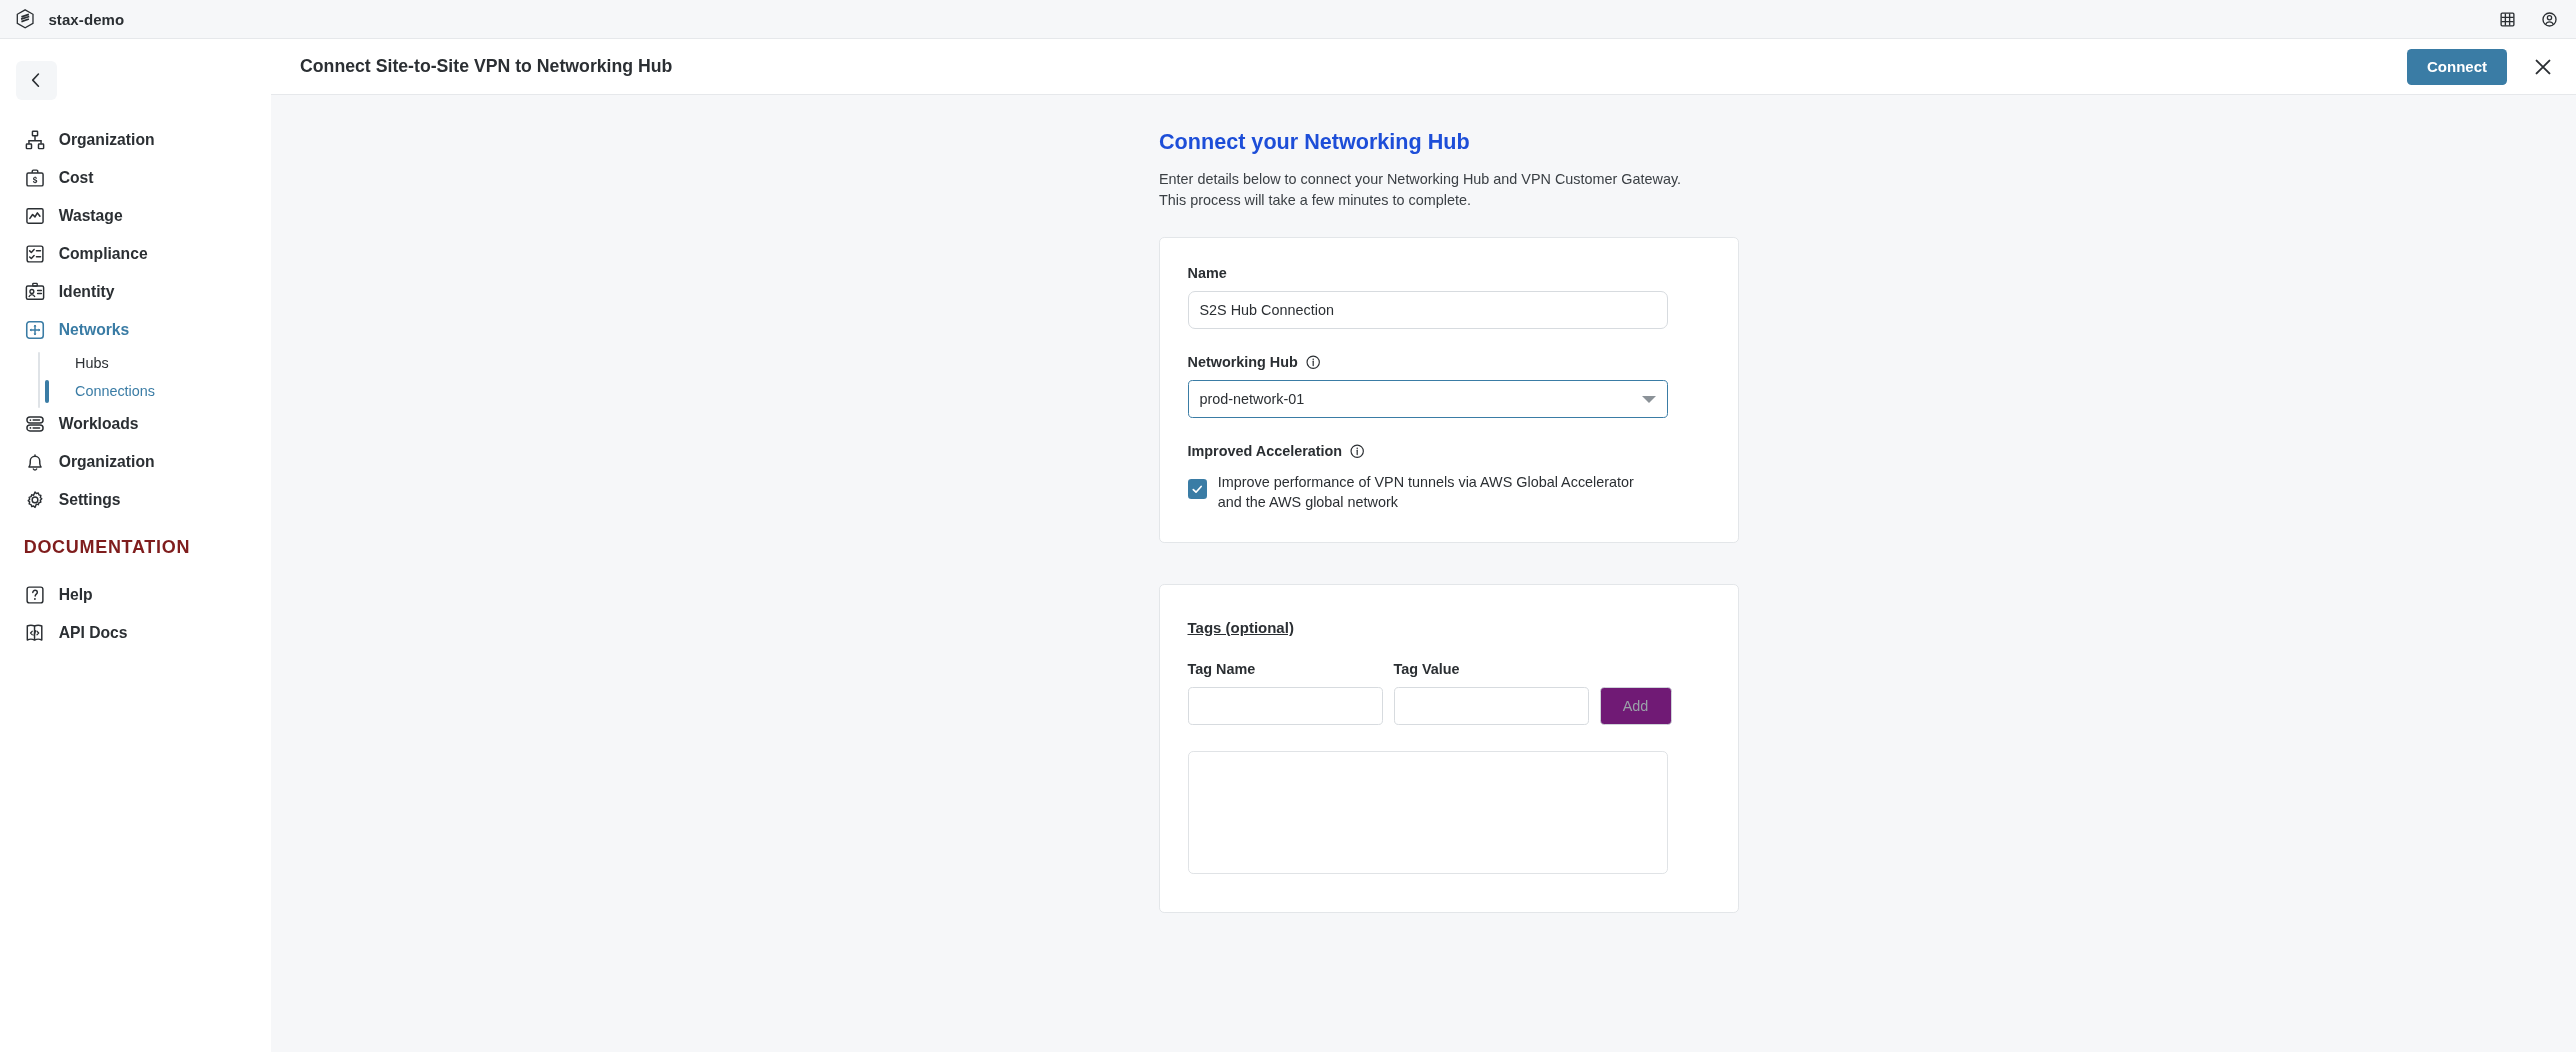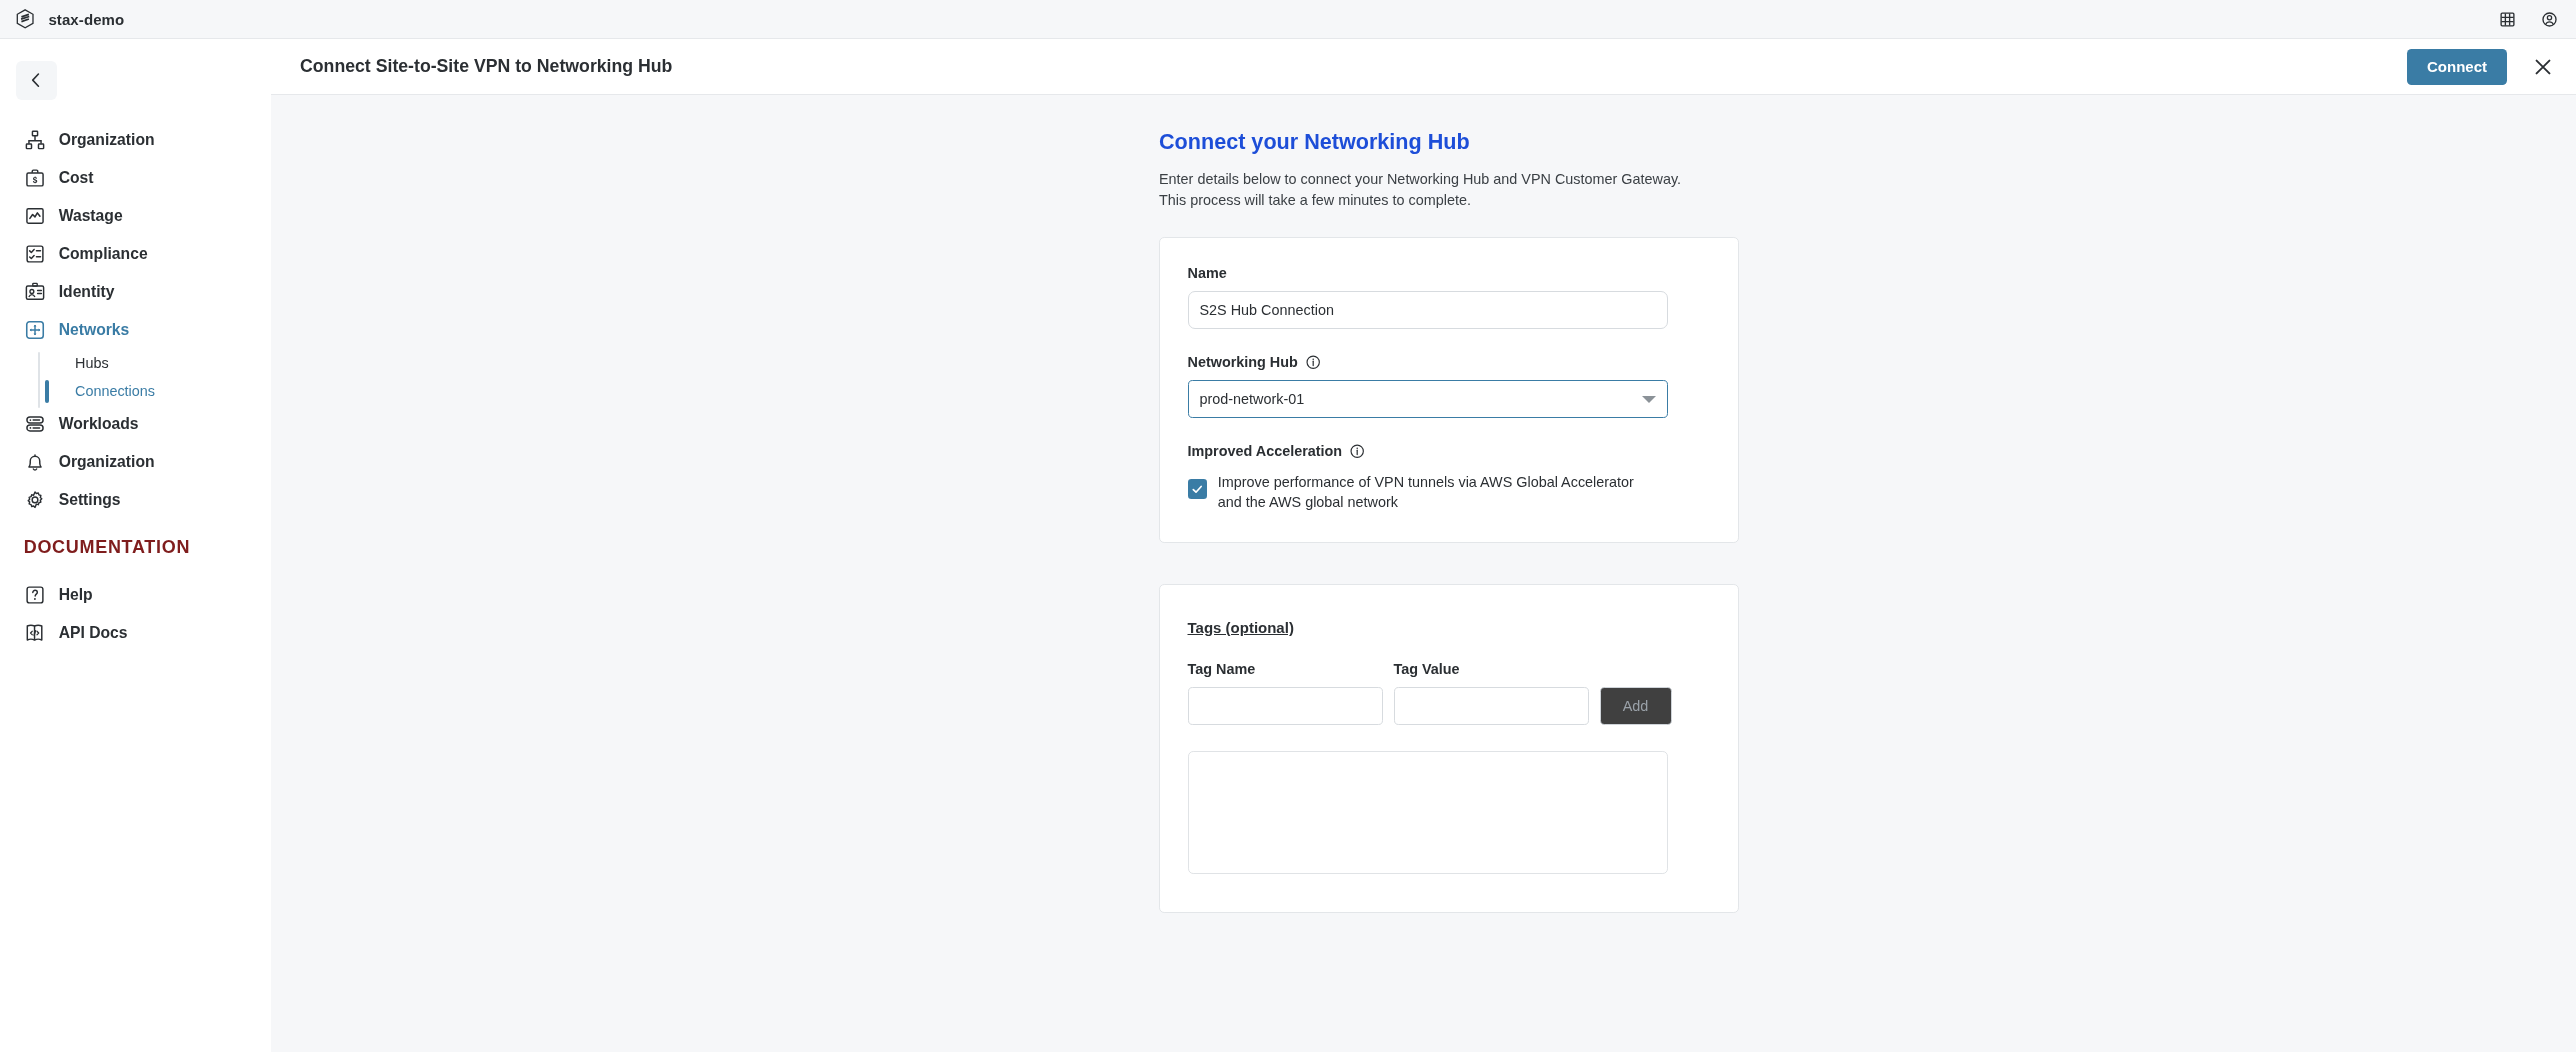--- a/index.html
+++ b/index.html
@@ -339,21 +339,21 @@
     border-radius: 4.6px;
     box-sizing: border-box;
     background: #ffffff;
     cursor: text;
   }
   .btn-add {
     width: 72px;
     height: 38px;
     border: 0.7px solid #cfd4d9;
     border-radius: 4.6px;
-    background: #404040;
+    background: #701a75;
     color: #9aa1a8;
     font-family: "Liberation Sans", sans-serif;
     font-size: 14.4px;
     cursor: default;
     box-sizing: border-box;
   }
   .tags-list {
     margin-top: 26px;
     width: 480px;
     height: 123px;

